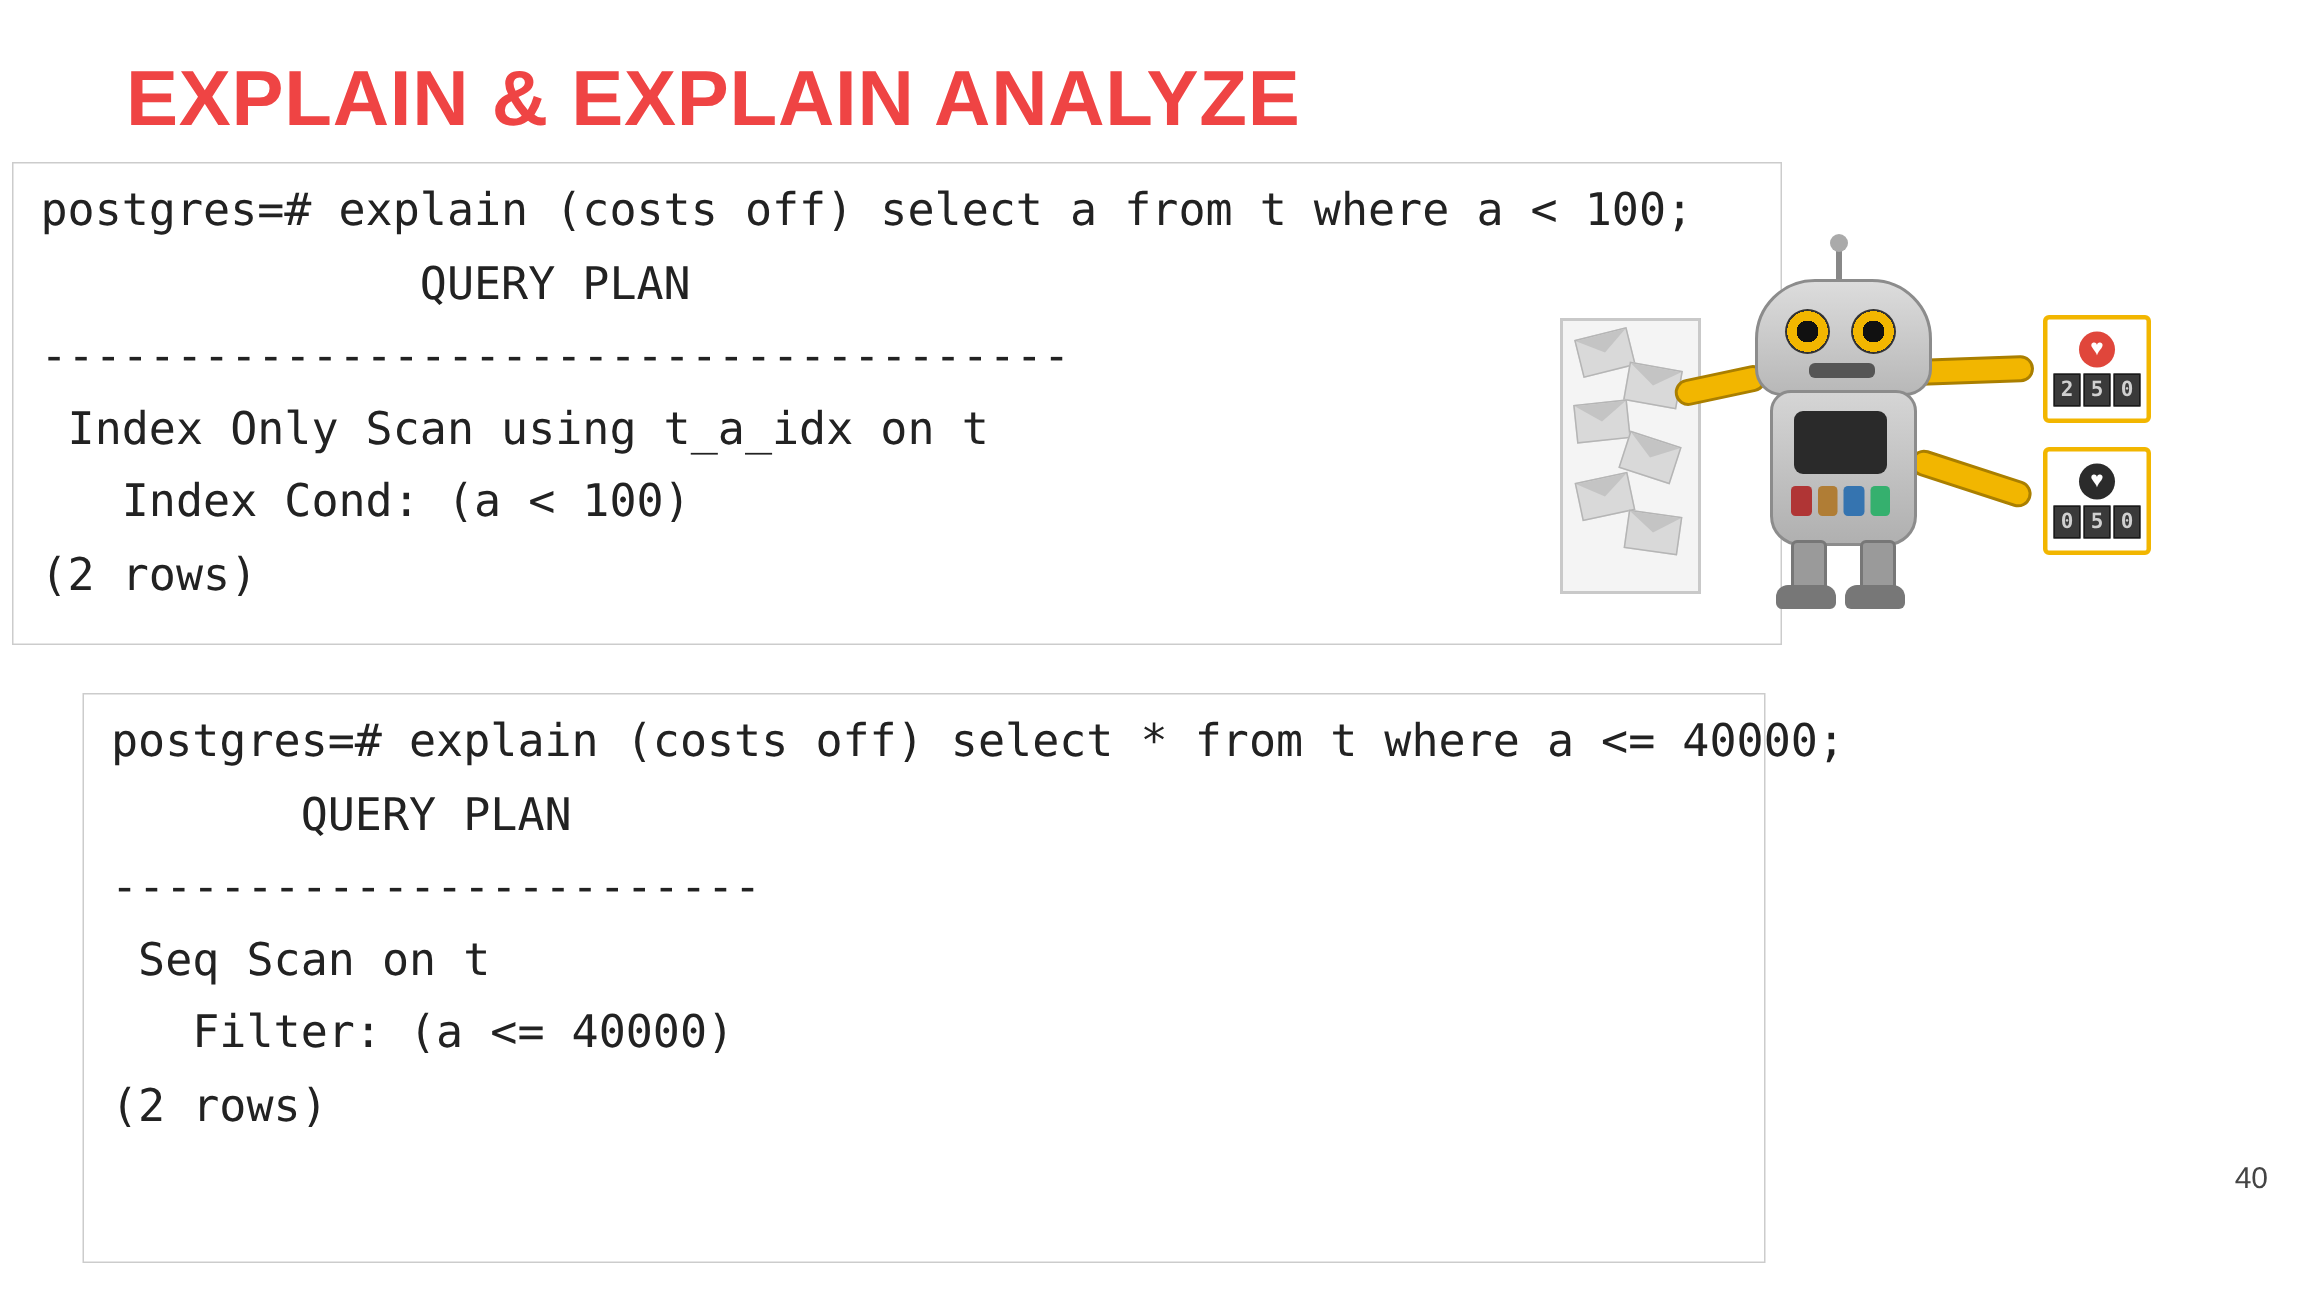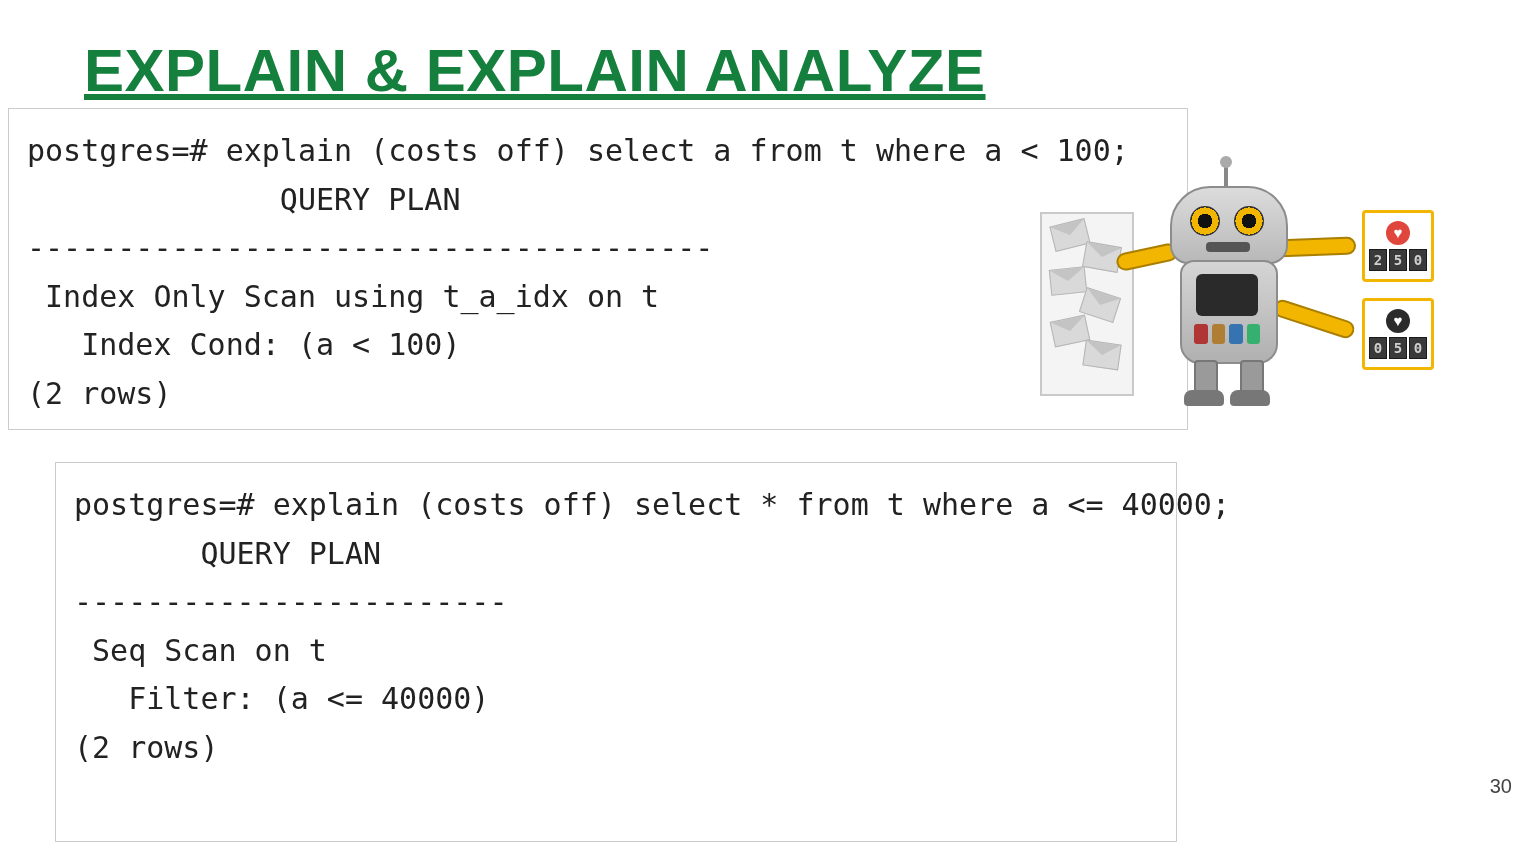--- a/index.html
+++ b/index.html
@@ -17,33 +17,32 @@
     position: relative;
     width: 1536px;
     height: 864px;
     box-sizing: border-box;
   }
 
   .title {
     position: absolute;
     left: 84px;
     top: 36px;
-    font-size: 60px;
+    font-size: 52px;
     font-weight: 700;
     letter-spacing: 0.5px;
-    color: #15803d;
-    text-decoration: underline;
+    color: #ef4444;
   }
 
   .panel {
     position: absolute;
     border: 1px solid #ccc;
     background: #fff;
     box-sizing: border-box;
-    padding: 18px 18px 10px 18px;
+    padding: 8px 18px 10px 18px;
   }
   .panel.top {
     left: 8px;
     top: 108px;
     width: 1180px;
     height: 322px;
     font-size: 30px;
   }
   .panel.bottom {
     left: 8px;
@@ -280,21 +279,21 @@
 
   <div class="panel bottom">
     <pre class="term">postgres=# explain (costs off) select * from t where a &lt;= 40000;
        QUERY PLAN
 ------------------------
  Seq Scan on t
    Filter: (a &lt;= 40000)
 (2 rows)</pre>
   </div>
 
-  <div class="page-num">30</div>
+  <div class="page-num">40</div>
 
   <div class="robot-wrap">
     <div class="input-stack">
       <div class="env e1"></div>
         <div class="env e2"></div>
         <div class="env e3"></div>
       <div class="env e4"></div>
         <div class="env e5"></div>
         <div class="env e6"></div>
     </div>

